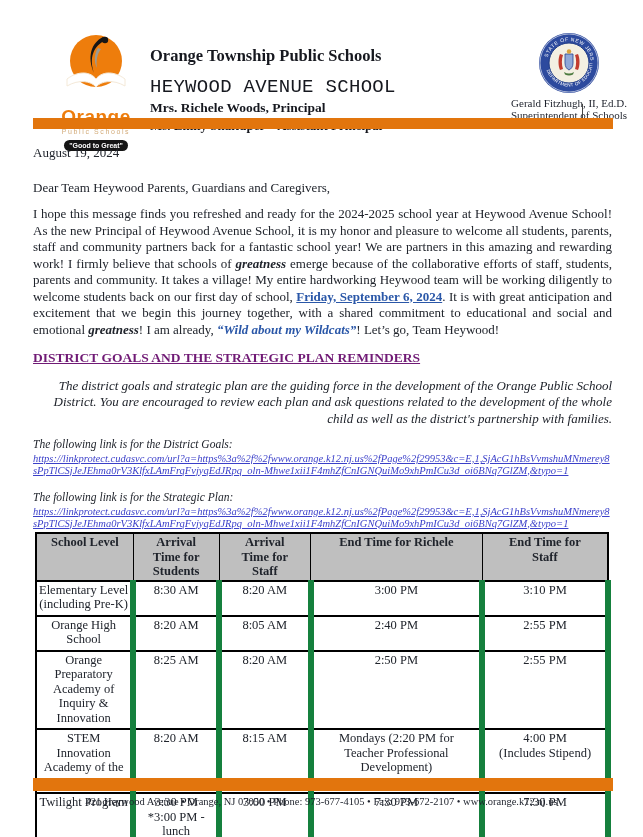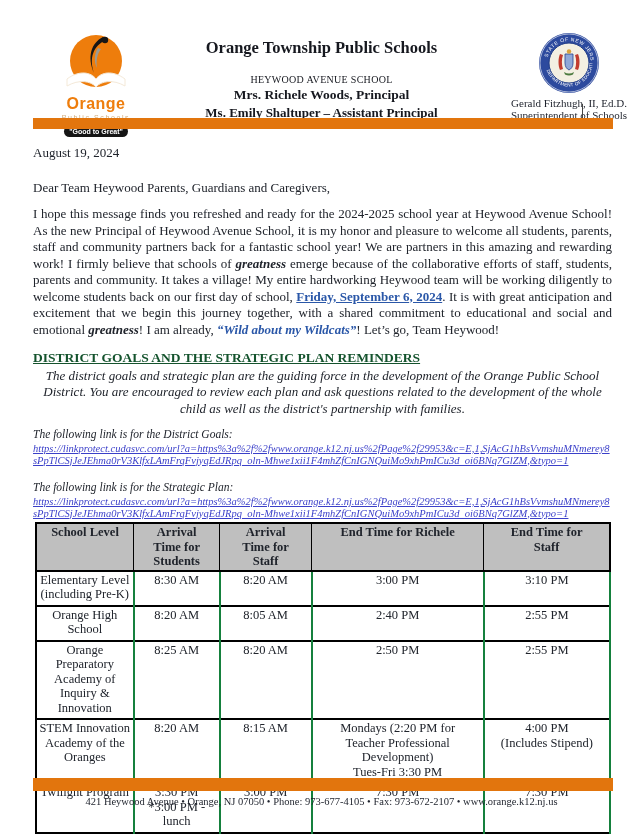--- a/index.html
+++ b/index.html
@@ -2,64 +2,64 @@
 <html><head>
 <meta charset="utf-8">
 <style>
   html,body{margin:0;padding:0;background:#fff;}
   .page{position:relative;width:643px;height:837px;background:#fff;overflow:hidden;
         font-family:"Liberation Serif",serif;color:#20242c;}
 
   
   .logo{position:absolute;left:44px;top:34px;width:104px;text-align:center;line-height:1;}
   .logo-name{color:#ee7d0c;font-family:"Liberation Sans",sans-serif;font-weight:bold;
-             font-size:16px;letter-spacing:.5px;margin-top:1px;}
+             font-size:19px;letter-spacing:.5px;margin-top:12px;}
   .logo-sub{color:#d3ab79;font-family:"Liberation Sans",sans-serif;font-size:7px;
             letter-spacing:1.6px;margin-top:2px;}
   .logo-tag{display:inline-block;background:#151515;color:#fff;
             font-family:"Liberation Sans",sans-serif;font-size:7px;font-weight:bold;
             border-radius:6px;padding:2px 5px;margin-top:2px;}
-  .titles{position:absolute;left:150px;right:150px;top:38px;text-align:center;color:#16181f;}
+  .titles{position:absolute;left:150px;right:150px;top:46px;color:#16181f;}
   .titles .t1{font-size:16.5px;font-weight:bold;}
-  .titles .t2{font-size:10px;margin-top:16px;letter-spacing:.3px;}
+  .titles .t2{font-size:19px;margin-top:10px;letter-spacing:.3px;font-family:Liberation Mono, monospace;}
   .titles .t3{font-size:13.5px;font-weight:bold;margin-top:2px;}
   .titles .t4{font-size:13px;font-weight:bold;margin-top:2px;}
   .header-right{position:absolute;left:500px;top:32px;width:138px;text-align:center;}
   .seal{display:block;margin:0 auto;}
   .sup-name{font-size:11px;margin-top:3px;color:#1d212b;}
   .sup-title{font-size:11px;color:#1d212b;}
   .artifact-line{position:absolute;left:582px;top:104px;width:1px;height:14px;background:#444;}
 
   .rule{position:absolute;left:33px;right:30px;height:11px;background:var(--accent,#e2750d);}
   .rule.top{top:118px;}
   .rule.bottom{top:778px;height:13px;}
 
   
   .content{position:absolute;left:33px;width:579px;top:145px;font-size:13px;line-height:16.5px;}
   .date{margin:0 0 18px 0;}
   .salutation{margin:2px 0 10px 0;}
   .para{margin:0 0 12px 0;text-align:justify;}
   .hl-date{color:#2a57a8;font-weight:bold;text-decoration:underline;}
   .hl-wild{color:#2a57a8;font-weight:bold;font-style:italic;}
   .bi{font-weight:bold;font-style:italic;}
-  .sec-head{font-weight:bold;text-decoration:underline;font-size:13.5px;margin:0;color:#14532d;}
-  .sec-body{font-style:italic;margin:1px 0 0 0;text-align:center;}
+  .sec-head{font-weight:bold;text-decoration:underline;font-size:13.5px;margin:0;color:#701a75;}
+  .sec-body{font-style:italic;margin:11px 0 0 0;text-align:right;}
   .link-label{font-style:italic;font-size:11.5px;line-height:13px;margin-top:11px;}
   .link-url{display:block;font-style:italic;font-size:10.5px;line-height:11.5px;
             color:#3a3fc9;text-decoration:underline;word-break:break-all;margin-top:2px;}
   .link-label.second{margin-top:15px;}
 
   
   .caption{text-align:center;font-size:12.5px;margin-top:17px;line-height:14px;}
   table.schedule{border-collapse:collapse;border:2px solid #000;width:576px;margin:3px 0 0 2px;
                  table-layout:fixed;}
   .schedule th{background:var(--thbg,#bfbfbf);font-weight:bold;font-size:12.5px;line-height:14.5px;
                border-left:1px solid #000;border-right:1px solid #000;border-bottom:2px solid #000;
                padding:1px 14px;text-align:center;vertical-align:top;}
-  .schedule td{font-size:12.5px;line-height:14.5px;border-left:1px solid #000;border-right:2px solid #15803d;
+  .schedule td{font-size:12.5px;line-height:14.5px;border-left:1px solid #000;border-right:6px solid #15803d;
                border-top:2px solid #000;padding:1px 2px 3px 2px;text-align:center;vertical-align:top;
                white-space:pre-line;}
   .schedule tbody tr:first-child td{border-top:none;}
 
   
   .footer-address{position:absolute;left:0;right:0;top:796px;text-align:center;
                   font-size:10.5px;color:#1d212b;}
 </style>
 </head>
 <body>

